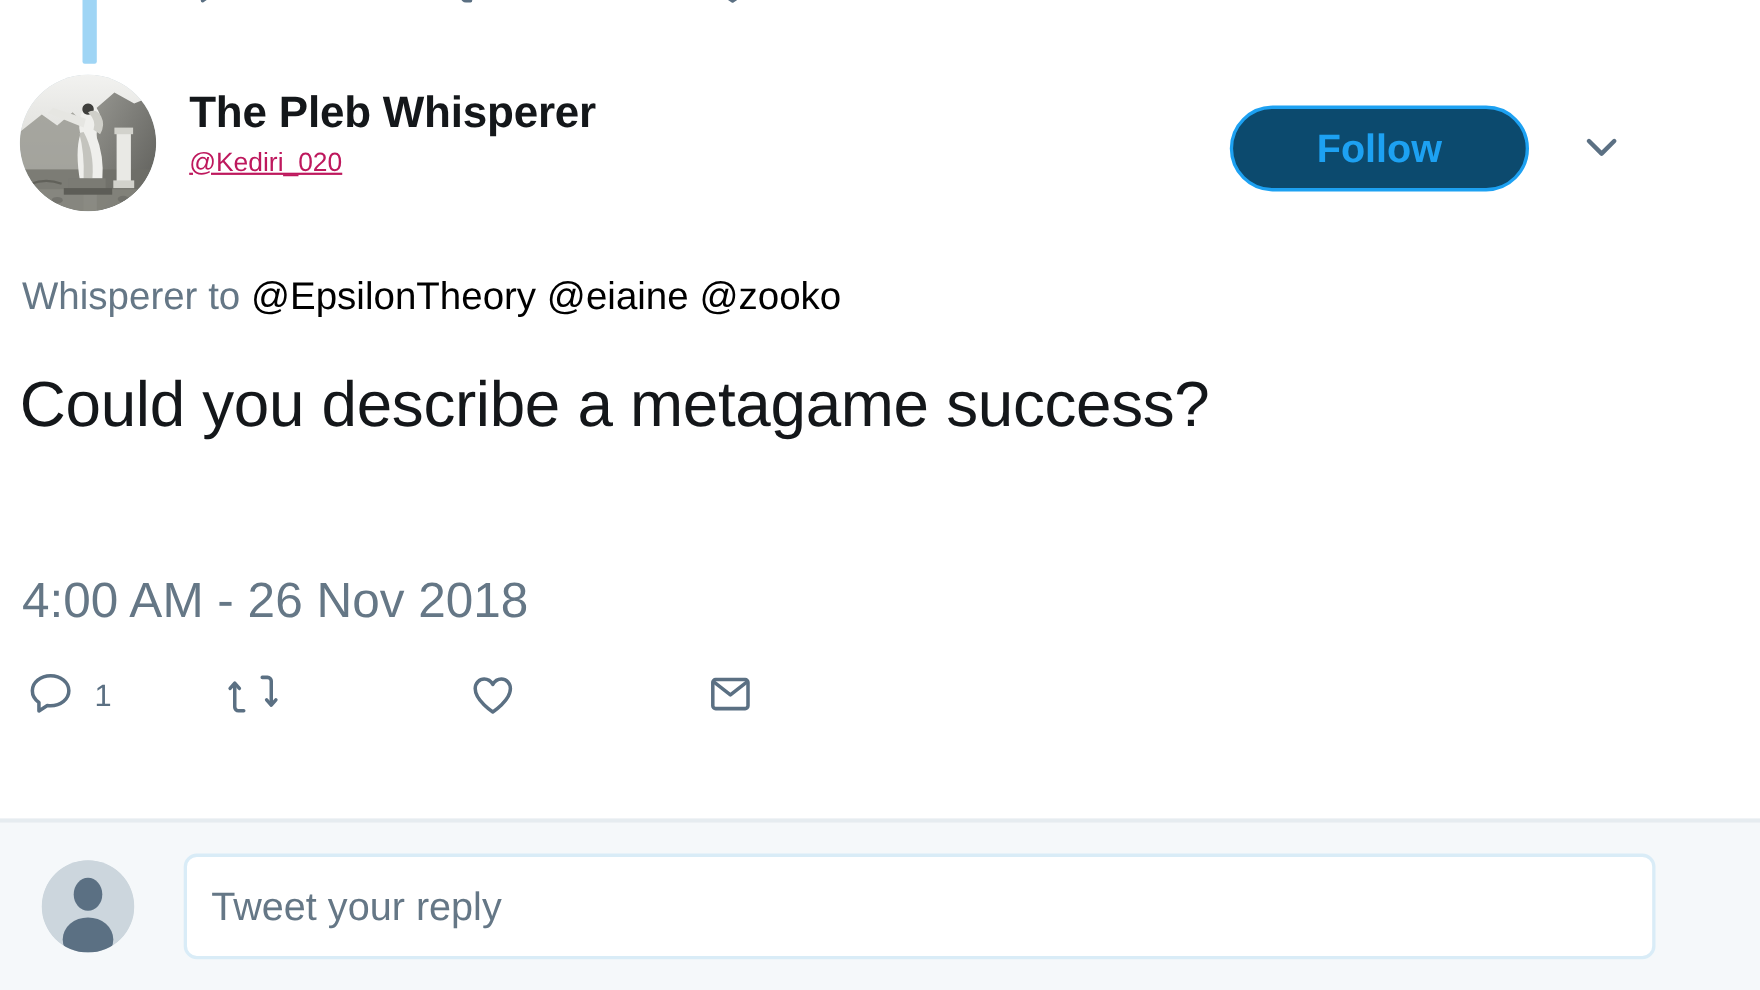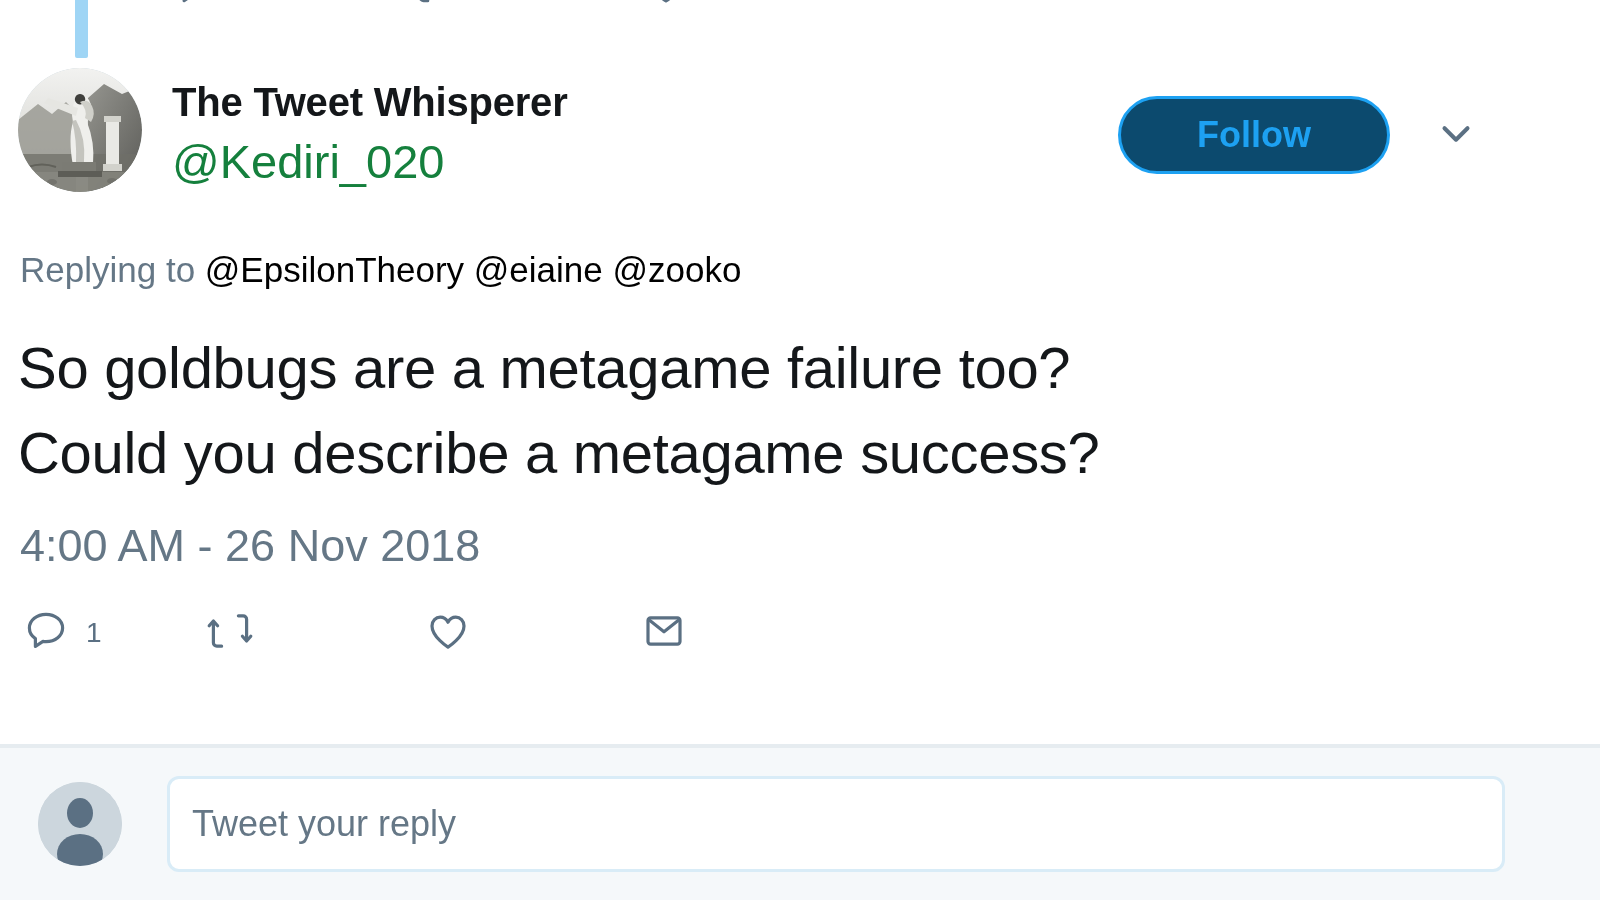--- a/index.html
+++ b/index.html
@@ -89,25 +89,26 @@
   }
   .display-name {
     font-size: 40px;
     font-weight: bold;
     color: #14171a;
     line-height: 1.14;
     letter-spacing: -0.2px;
     white-space: nowrap;
   }
   .handle {
-    font-size: 47px;
-    color: #15803d;
+    font-size: 24px;
+    color: #be185d;
     line-height: 1.2;
     margin-top: 8px;
     white-space: nowrap;
+    text-decoration: underline;
   }
 
   .follow-button {
     position: absolute;
     left: 1118px;
     top: 28px;
     width: 272px;
     height: 78px;
     border: 3px solid #1da1f2;
     border-radius: 999px;
@@ -342,39 +343,38 @@
           <rect x="40" y="103" width="44" height="6" fill="#5d5d57"></rect>
 
           <ellipse cx="34" cy="114" rx="5" ry="3" fill="#6b6b65" opacity="0.7"></ellipse>
           <ellipse cx="94" cy="113" rx="5" ry="3" fill="#6b6b65" opacity="0.7"></ellipse>
           <path d="M10 99 q14 -5 28 0" stroke="#55554f" stroke-width="2" fill="none" opacity="0.7"></path>
         </g>
       </svg>
     </div>
 
     <div class="name-block">
-      <div class="display-name">The Tweet Whisperer</div>
+      <div class="display-name">The Pleb Whisperer</div>
       <div class="handle">@Kediri_020</div>
     </div>
 
     <button class="follow-button">Follow</button>
 
     <div class="caret-button">
       <span>
         <svg width="46" height="46" viewBox="0 0 24 24" fill="none" stroke="#5b7083" stroke-width="2.1" stroke-linecap="round" stroke-linejoin="round">
           <path d="M6 9.5l6 6 6-6"></path>
         </svg>
       </span>
     </div>
   </div>
 
-  <div class="replying-to"><span>Replying to </span><span class="mention">@EpsilonTheory</span><span> </span><span class="mention">@eiaine</span><span> </span><span class="mention">@zooko</span></div>
+  <div class="replying-to"><span>Whisperer to </span><span class="mention">@EpsilonTheory</span><span> </span><span class="mention">@eiaine</span><span> </span><span class="mention">@zooko</span></div>
 
   <div class="tweet-text">
-    <div>So goldbugs are a metagame failure too?</div>
     <div>Could you describe a metagame success?</div>
   </div>
 
   <div class="timestamp">4:00 AM - 26 Nov 2018</div>
 
   <div class="action-bar">
     <div class="act">
       <span>
         <svg width="48" height="48" viewBox="0 0 24 24" fill="none" stroke="#5b7083" stroke-width="1.6" stroke-linecap="round" stroke-linejoin="round">
           <path d="M12 3.7c-4.6 0-8.3 3-8.3 6.8 0 2.1 1.15 4.05 3 5.3v3.9l3.8-2.5c.49.07.99.1 1.5.1 4.6 0 8.3-3 8.3-6.8S16.6 3.7 12 3.7z"></path>

